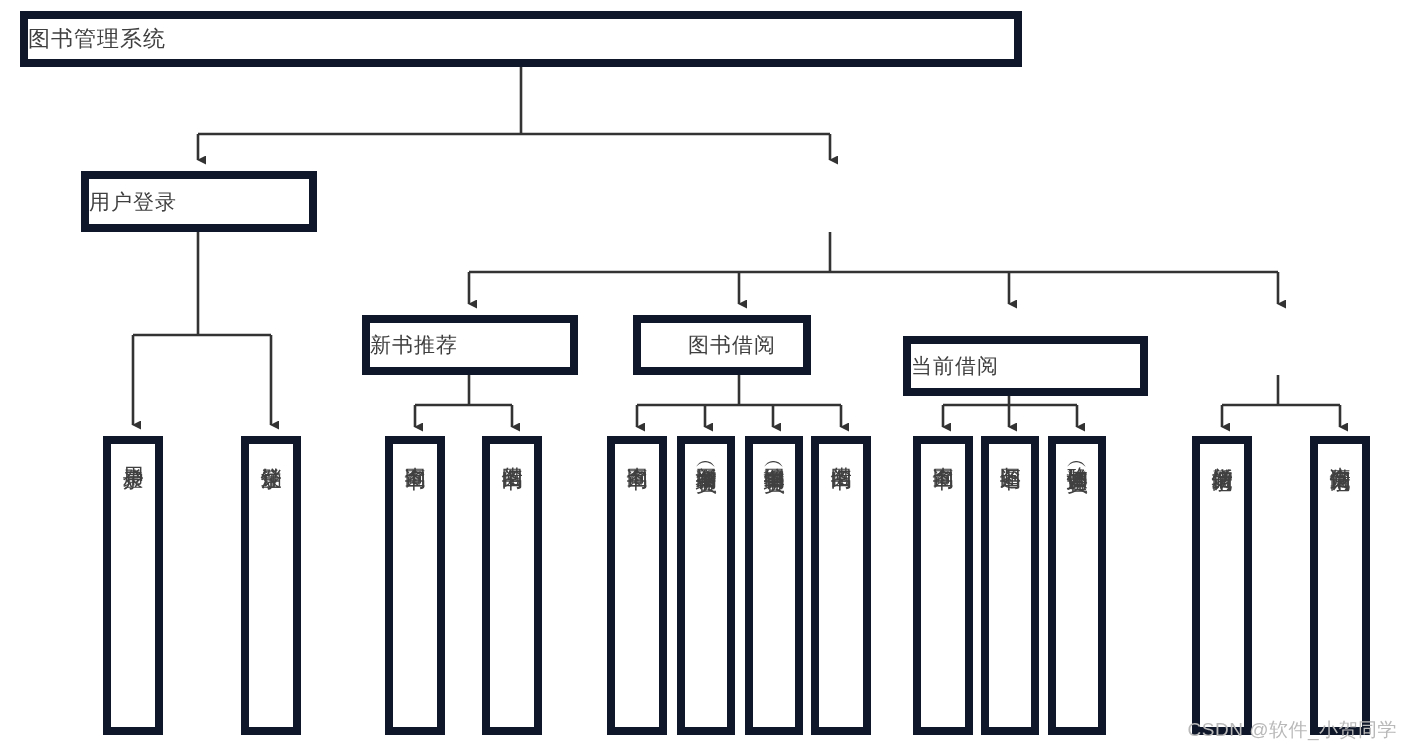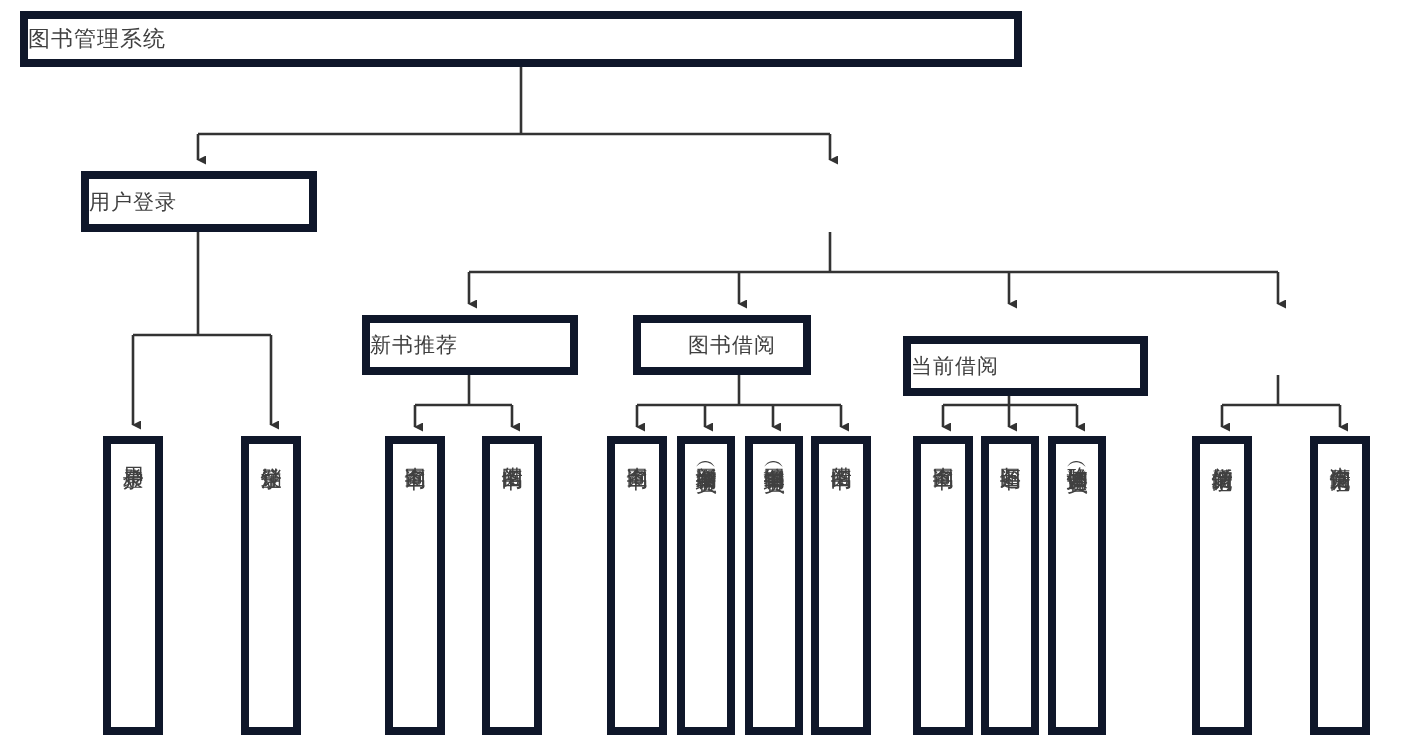--- a/index.html
+++ b/index.html
@@ -177,13 +177,14 @@
     <span class="vtext">确认归还（管理员）</span>
   </div>
 
   <div class="node vert" style="left:1192px; top:436px; width:60px; height:299px;">
     <span class="vtext">新增借阅记录</span>
   </div>
   <div class="node vert" style="left:1310px; top:436px; width:60px; height:299px;">
     <span class="vtext">查询借阅记录</span>
   </div>
 
+  <div class="watermark">CSDN @软件_小贺同学</div>
 </div>
 
 </body></html>

